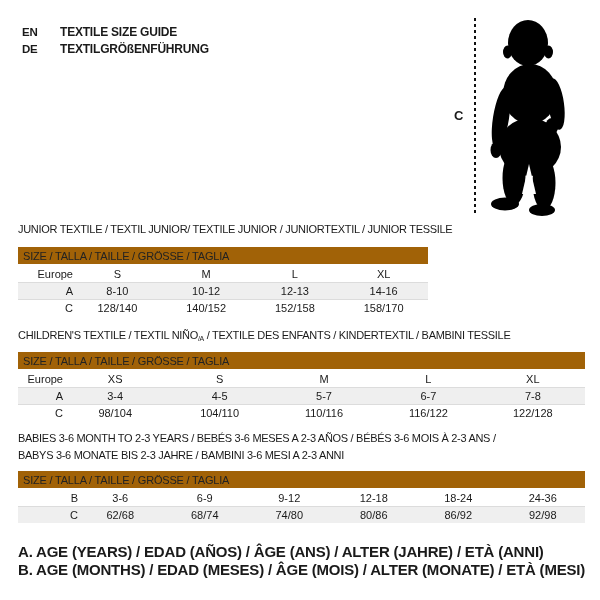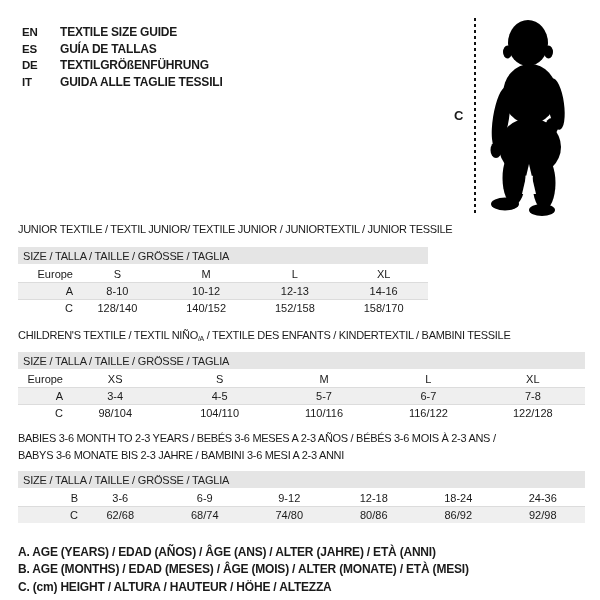--- a/index.html
+++ b/index.html
@@ -20,62 +20,54 @@
   }
   .fig-label{position:absolute;left:14px;top:100px;font-size:13px;font-weight:bold;}
   .baby-svg{position:absolute;left:46px;top:8px;}
   
   .tbl-title{
     position:absolute;left:18px;font-size:11px;font-weight:normal;
     letter-spacing:-0.3px;white-space:nowrap;
   }
   .size-table{position:absolute;left:18px;font-size:11px;}
   .bar{
-    height:17px;background:#e5e5e5;display:flex;align-items:center;
+    height:17px;background:#a16207;display:flex;align-items:center;
     padding-left:5px;box-sizing:border-box;color:#222;margin-bottom:1px;
     letter-spacing:-0.2px;
   }
   .trow{display:flex;height:17px;align-items:center;box-sizing:border-box;}
   .trow.stripe{background:#efefef;}
   .trow+.trow{border-top:1px solid #dcdcdc;}
   .cell{flex:1;text-align:center;white-space:nowrap;}
   .cell.label{text-align:right;padding-left:5px;box-sizing:border-box;}
   .t1 .cell.label{flex:0 0 55px;}
   .t2 .cell.label{flex:0 0 45px;}
   .t3 .cell.label{flex:0 0 60px;}
   .sub{font-size:7px;vertical-align:-2px;}
   .two-line{line-height:17px;}
   
   .footnotes{position:absolute;left:18px;top:535px;}
   .footnote{
-    font-size:12px;font-weight:bold;letter-spacing:-0.2px;
+    font-size:15px;font-weight:bold;letter-spacing:-0.2px;
     height:17.5px;display:flex;align-items:center;white-space:nowrap;
   }
 </style>
 </head>
 <body>
 
 <div id="canvas">
 
   <div class="lang-list">
     <div class="lang-row">
       <span class="lang-code">EN</span>
       <span class="lang-label">TEXTILE SIZE GUIDE</span>
     </div>
     <div class="lang-row">
-      <span class="lang-code">ES</span>
-      <span class="lang-label">GUÍA DE TALLAS</span>
-    </div>
-    <div class="lang-row">
       <span class="lang-code">DE</span>
       <span class="lang-label">TEXTILGRÖßENFÜHRUNG</span>
-    </div>
-    <div class="lang-row">
-      <span class="lang-code">IT</span>
-      <span class="lang-label">GUIDA ALLE TAGLIE TESSILI</span>
     </div>
   </div>
 
   <div class="figure">
     <div class="dash-line"></div>
     <div class="fig-label">C</div>
     <svg class="baby-svg" width="88" height="202" viewBox="0 0 88 202" xmlns="http://www.w3.org/2000/svg">
       <g fill="#000">
         <ellipse cx="42" cy="27" rx="20" ry="23"></ellipse>
         <ellipse cx="21.5" cy="36" rx="4.5" ry="6.5"></ellipse>
@@ -172,16 +164,15 @@
       <div class="cell">74/80</div>
       <div class="cell">80/86</div>
       <div class="cell">86/92</div>
       <div class="cell">92/98</div>
     </div>
   </div>
 
   <div class="footnotes">
     <div class="footnote">A. AGE (YEARS) / EDAD (AÑOS) / ÂGE (ANS) / ALTER (JAHRE) / ETÀ (ANNI)</div>
     <div class="footnote">B. AGE (MONTHS) / EDAD (MESES) / ÂGE (MOIS) / ALTER (MONATE) / ETÀ (MESI)</div>
-    <div class="footnote">C. (cm) HEIGHT / ALTURA / HAUTEUR / HÖHE / ALTEZZA</div>
   </div>
 
 </div>
 
 </body></html>

